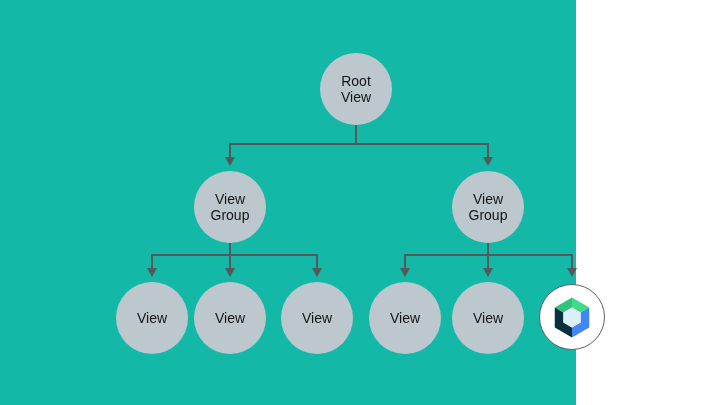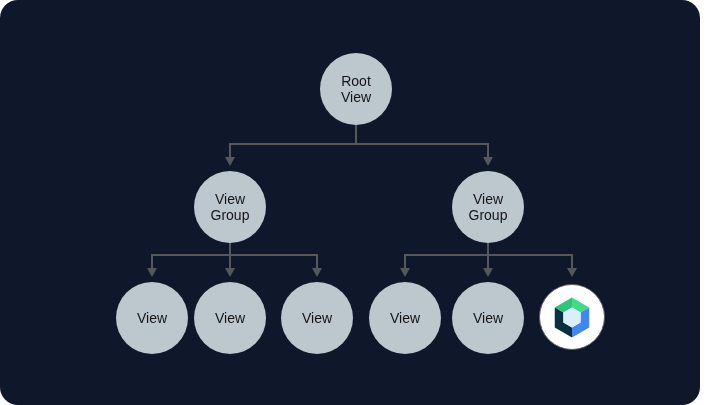--- a/index.html
+++ b/index.html
@@ -4,23 +4,22 @@
 <style>
   html, body { margin: 0; padding: 0; }
   body {
     width: 720px; height: 405px;
     background: #ffffff;
     font-family: "Liberation Sans", sans-serif;
     overflow: hidden;
   }
   .canvas {
     position: relative;
-    width: 700px; height: 405px;
-    background: #0f172a;
-    border-radius: 18px;
+    width: 576px; height: 405px;
+    background: #14b8a6;
   }
   .connectors {
     position: absolute;
     left: 0; top: 0;
     width: 720px; height: 405px;
   }
   .node {
     position: absolute;
     width: 72px; height: 72px;
     border-radius: 50%;

